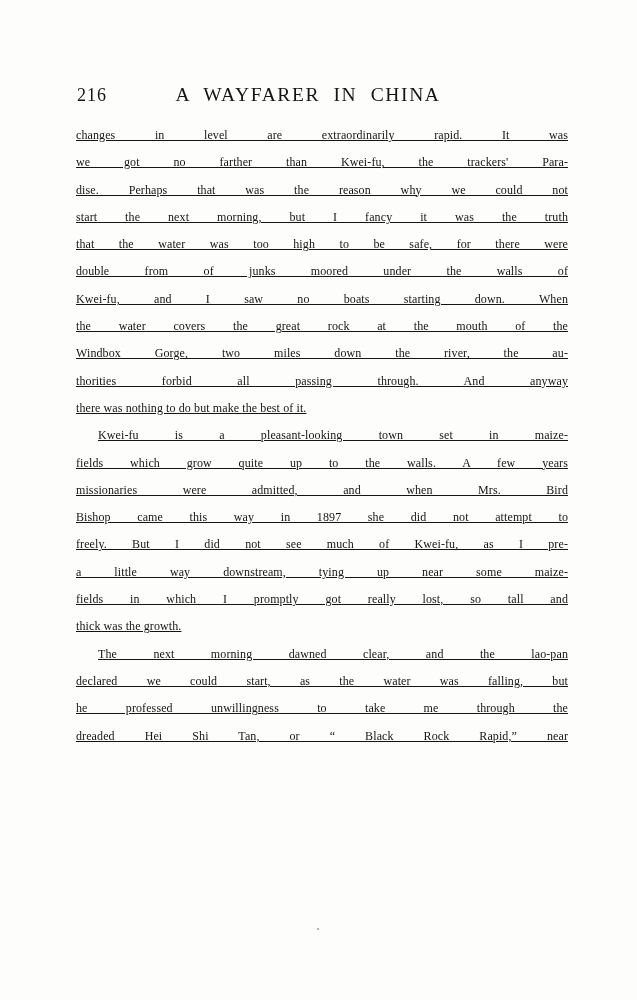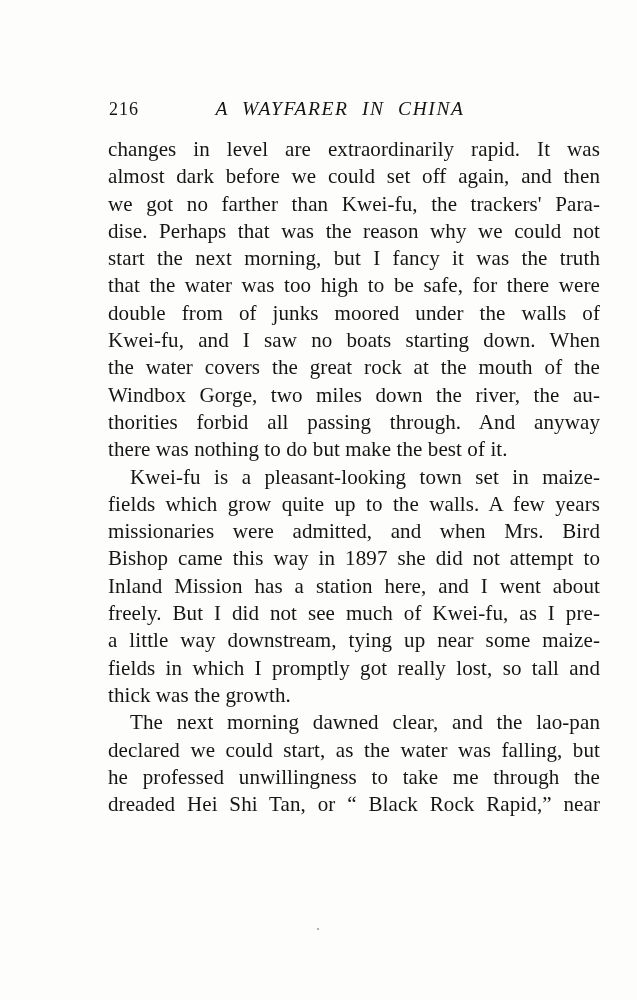--- a/index.html
+++ b/index.html
@@ -12,53 +12,52 @@
     width: 637px;
     height: 1000px;
     background: #fdfdfb;
     font-family: "Liberation Serif", serif;
     color: #151515;
     overflow: hidden;
   }
   .text-col {
     position: absolute;
     left: 76px;
-    top: 98px;
+    top: 84px;
     width: 492px;
-    margin-left: 32px;
   }
   .header-row {
     position: relative;
     height: 38px;
   }
   .page-num {
     position: absolute;
     left: 1px;
     top: 1px;
     font-size: 18px;
     letter-spacing: 1px;
   }
   .running-title {
     text-align: center;
     font-size: 19.5px;
     letter-spacing: 1.6px;
     word-spacing: 7px;
     padding-right: 28px;
     white-space: nowrap;
-    font-style: italic;
   }
   .text-block {
     margin-top: 0;
   }
   .line {
-    font-size: 21px;
+    font-size: 12px;
     line-height: 27.3px;
     text-align: justify;
     text-align-last: justify;
     letter-spacing: 0.1px;
+    text-decoration: underline;
   }
   .line.para-end {
     text-align-last: left;
   }
   .line.indent {
     text-indent: 22px;
   }
   .artifact-dot {
     position: absolute;
     left: 317px;
@@ -73,36 +72,34 @@
 <body>
 
 <div class="page">
   <div class="text-col">
     <div class="header-row">
       <span class="page-num">216</span>
       <div class="running-title">A WAYFARER IN CHINA</div>
     </div>
     <div class="text-block">
         <div class="line">changes in level are extraordinarily rapid. It was</div>
-        <div class="line">almost dark before we could set off again, and then</div>
         <div class="line">we got no farther than Kwei-fu, the trackers' Para-</div>
         <div class="line">dise. Perhaps that was the reason why we could not</div>
         <div class="line">start the next morning, but I fancy it was the truth</div>
         <div class="line">that the water was too high to be safe, for there were</div>
         <div class="line">double from of junks moored under the walls of</div>
         <div class="line">Kwei-fu, and I saw no boats starting down. When</div>
         <div class="line">the water covers the great rock at the mouth of the</div>
         <div class="line">Windbox Gorge, two miles down the river, the au-</div>
         <div class="line">thorities forbid all passing through. And anyway</div>
         <div class="line para-end">there was nothing to do but make the best of it.</div>
         <div class="line indent">Kwei-fu is a pleasant-looking town set in maize-</div>
         <div class="line">fields which grow quite up to the walls. A few years</div>
         <div class="line">missionaries were admitted, and when Mrs. Bird</div>
         <div class="line">Bishop came this way in 1897 she did not attempt to</div>
-        <div class="line">Inland Mission has a station here, and I went about</div>
         <div class="line">freely. But I did not see much of Kwei-fu, as I pre-</div>
         <div class="line">a little way downstream, tying up near some maize-</div>
         <div class="line">fields in which I promptly got really lost, so tall and</div>
         <div class="line para-end">thick was the growth.</div>
         <div class="line indent">The next morning dawned clear, and the lao-pan</div>
         <div class="line">declared we could start, as the water was falling, but</div>
         <div class="line">he professed unwillingness to take me through the</div>
         <div class="line">dreaded Hei Shi Tan, or “ Black Rock Rapid,” near</div>
       </div>
   </div>

